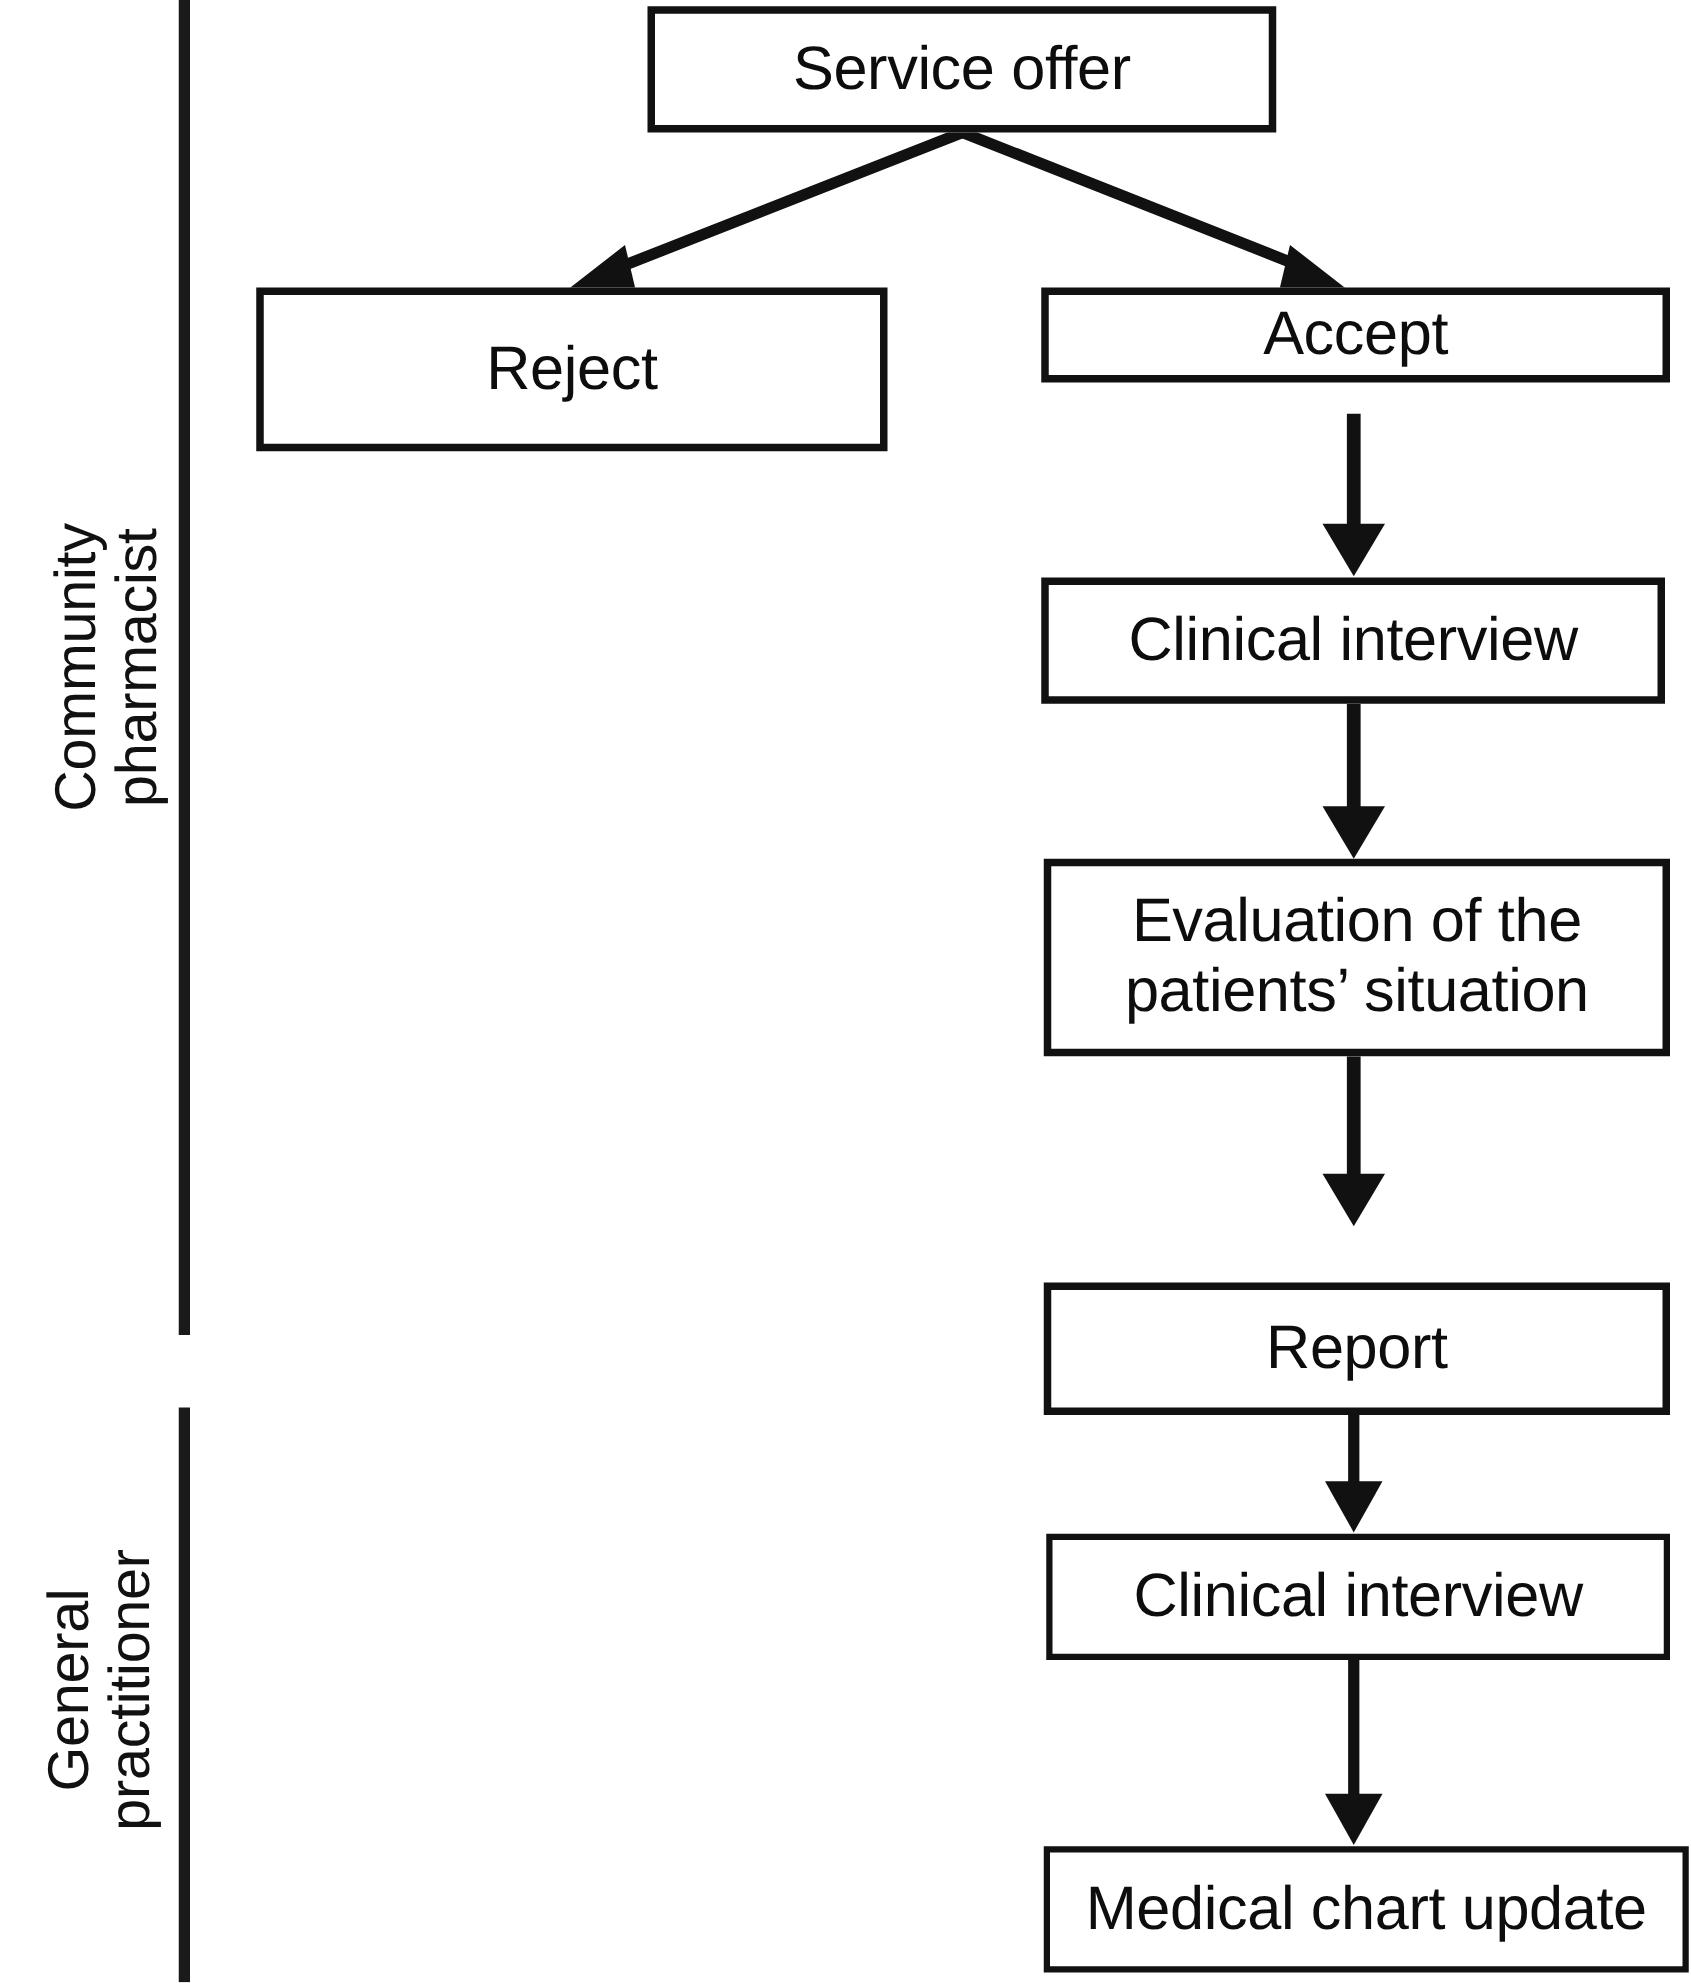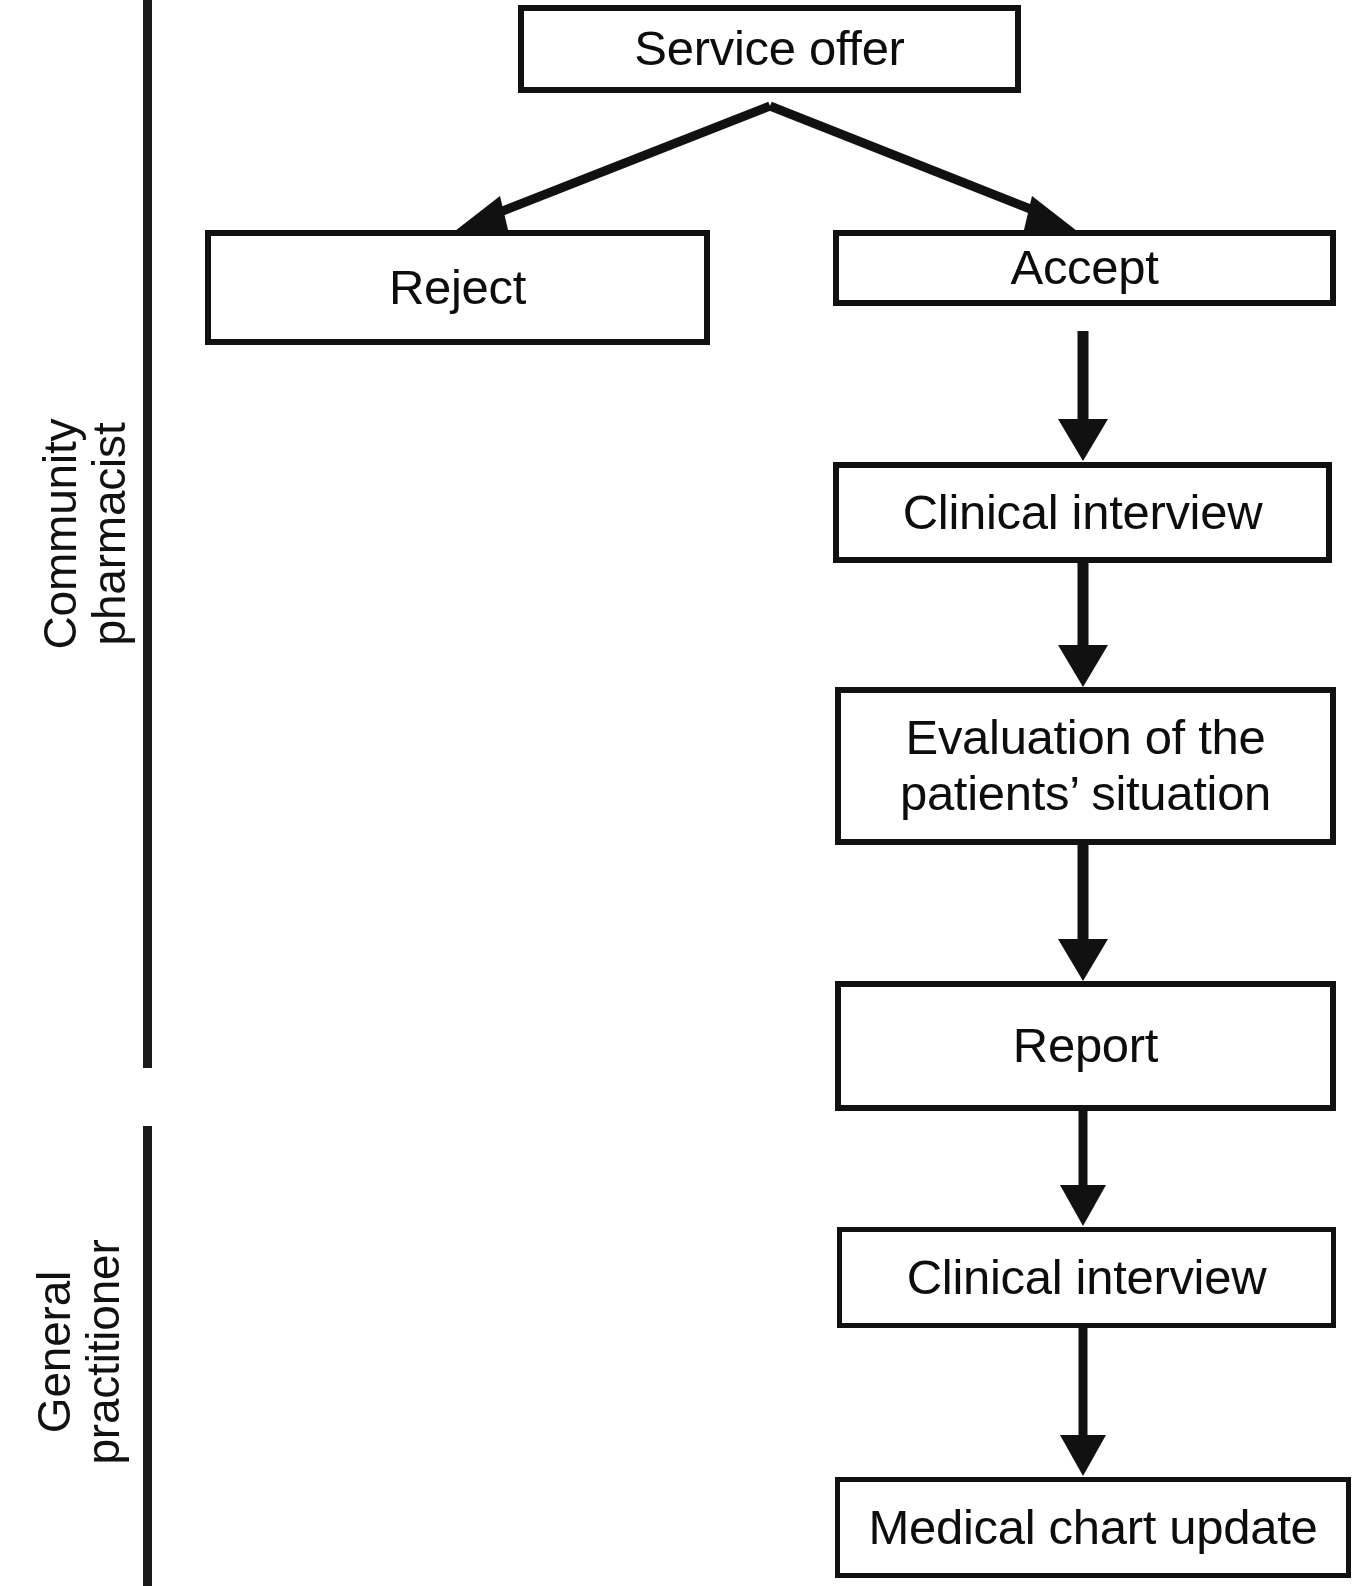--- a/index.html
+++ b/index.html
@@ -110,42 +110,42 @@
       <line x1="1083" y1="1082" x2="1083" y2="1190" stroke="#111111" stroke-width="9"></line>
       <polygon points="1060,1185 1106,1185 1083,1226" fill="#111111"></polygon>
     </g>
 
     <g>
       <line x1="1083" y1="1328" x2="1083" y2="1440" stroke="#111111" stroke-width="9"></line>
       <polygon points="1060,1435 1106,1435 1083,1476" fill="#111111"></polygon>
     </g>
   </svg>
 
-  <div class="node" style="left:518px; top:5px; width:503px; height:88px;">
+  <div class="node" style="left:518px; top:5px; width:503px; height:101px;">
     <span class="node-text">Service offer</span>
   </div>
 
-  <div class="node" style="left:205px; top:230px; width:505px; height:115px;">
+  <div class="node" style="left:205px; top:230px; width:505px; height:131px;">
     <span class="node-text">Reject</span>
   </div>
 
   <div class="node" style="left:833px; top:230px; width:503px; height:76px;">
     <span class="node-text">Accept</span>
   </div>
 
   <div class="node" style="left:833px; top:462px; width:499px; height:101px;">
     <span class="node-text">Clinical interview</span>
   </div>
 
   <div class="node" style="left:835px; top:687px; width:501px; height:158px;">
     <span class="node-text">Evaluation of the
 patients’ situation</span>
   </div>
 
-  <div class="node" style="left:835px; top:981px; width:501px; height:130px;">
+  <div class="node" style="left:835px; top:1026px; width:501px; height:106px;">
     <span class="node-text">Report</span>
   </div>
 
   <div class="node thin" style="left:837px; top:1227px; width:499px; height:101px;">
     <span class="node-text">Clinical interview</span>
   </div>
 
   <div class="node thin" style="left:835px; top:1477px; width:516px; height:101px;">
     <span class="node-text">Medical chart update</span>
   </div>

